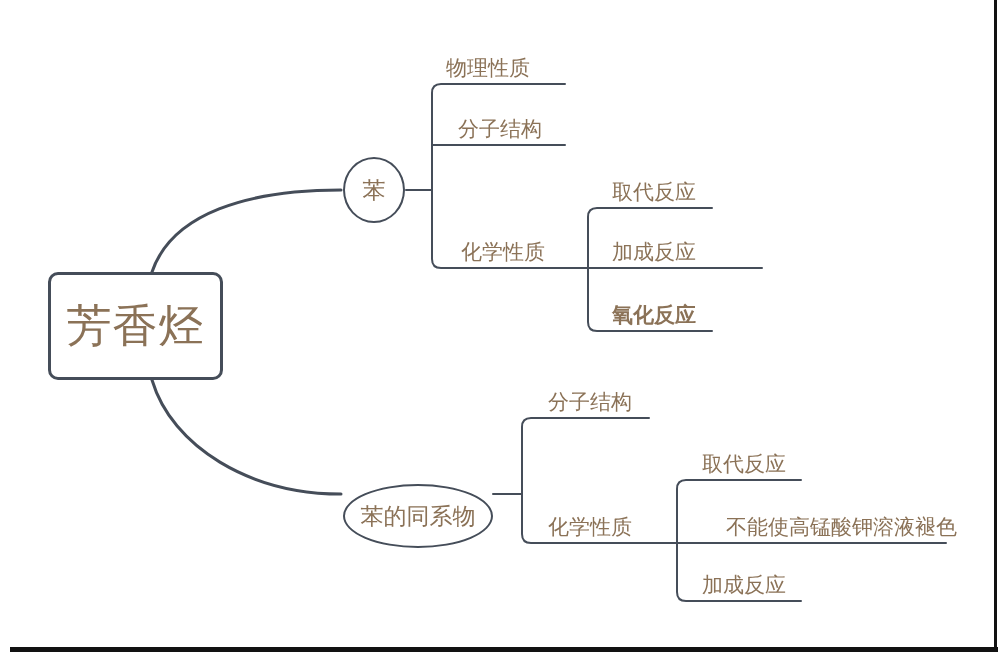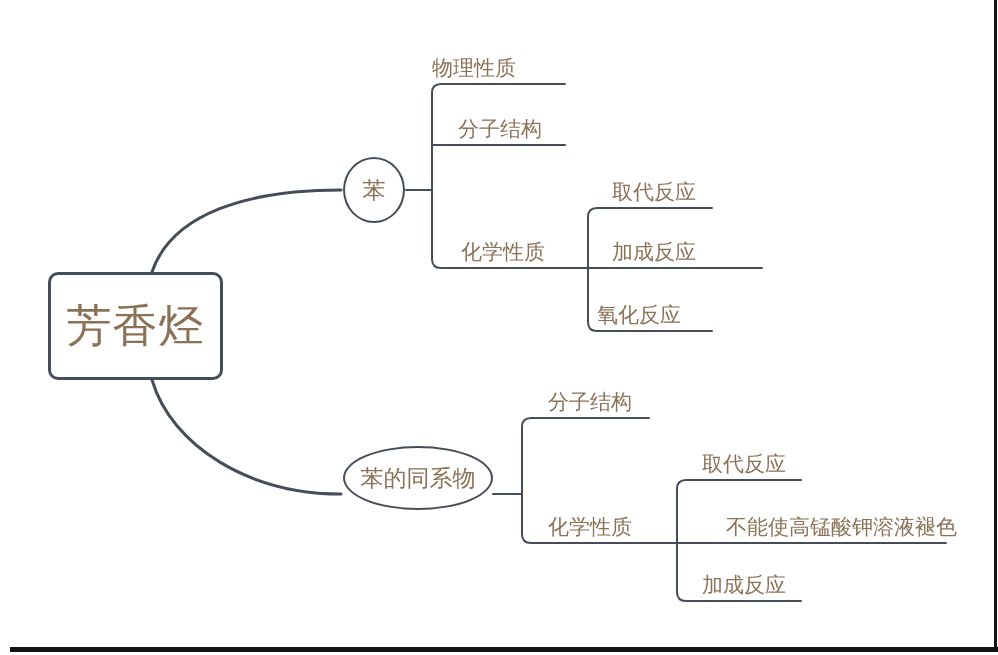--- a/index.html
+++ b/index.html
@@ -54,21 +54,21 @@
     letter-spacing: 1px;
     text-align: center;
   }
 
   .ellipse-node {
     border: 2px solid var(--line);
     border-radius: 50%;
     font-size: 23px;
   }
   .ellipse-benzene  { left: 343px; top: 157px; width: 62px;  height: 66px; }
-  .ellipse-homologs { left: 343px; top: 446px; width: 150px; height: 64px; }
+  .ellipse-homologs { left: 343px; top: 484px; width: 150px; height: 64px; }
 
   .branch-label {
     position: absolute;
     color: var(--text);
     font-size: 21px;
     line-height: 1.15;
     white-space: nowrap;
     background: transparent;
   }
 
@@ -104,26 +104,26 @@
     <path class="bracket" d="M649,418 H531 Q522,418 522,427 V534 Q522,543 531,543 H946"></path>
     <path class="bracket" d="M801,480 H686 Q677,480 677,489 V592 Q677,601 686,601 H801"></path>
   </svg>
 
   <div class="node root-node">芳香烃</div>
 
   <div class="node ellipse-node ellipse-benzene">苯</div>
 
   <div class="node ellipse-node ellipse-homologs">苯的同系物</div>
 
-  <div class="branch-label" style="left:432px; bottom:575px;">物理性质</div>
+  <div class="branch-label" style="left:446px; bottom:575px;">物理性质</div>
   <div class="branch-label" style="left:458px; bottom:514px;">分子结构</div>
   <div class="branch-label" style="left:461px; bottom:391px;">化学性质</div>
   <div class="branch-label" style="left:612px; bottom:451px;">取代反应</div>
   <div class="branch-label" style="left:612px; bottom:391px;">加成反应</div>
-  <div class="branch-label" style="left:597px; bottom:328px;">氧化反应</div>
+  <div class="branch-label" style="left:612px; bottom:328px;font-weight:bold;">氧化反应</div>
 
   <div class="branch-label" style="left:548px; bottom:241px;">分子结构</div>
   <div class="branch-label" style="left:548px; bottom:116px;">化学性质</div>
   <div class="branch-label" style="left:702px; bottom:179px;">取代反应</div>
   <div class="branch-label" style="left:726px; bottom:116px;">不能使高锰酸钾溶液褪色</div>
   <div class="branch-label" style="left:702px; bottom:58px;">加成反应</div>
 
   <div class="edge-right"></div>
   <div class="edge-bottom"></div>
 

